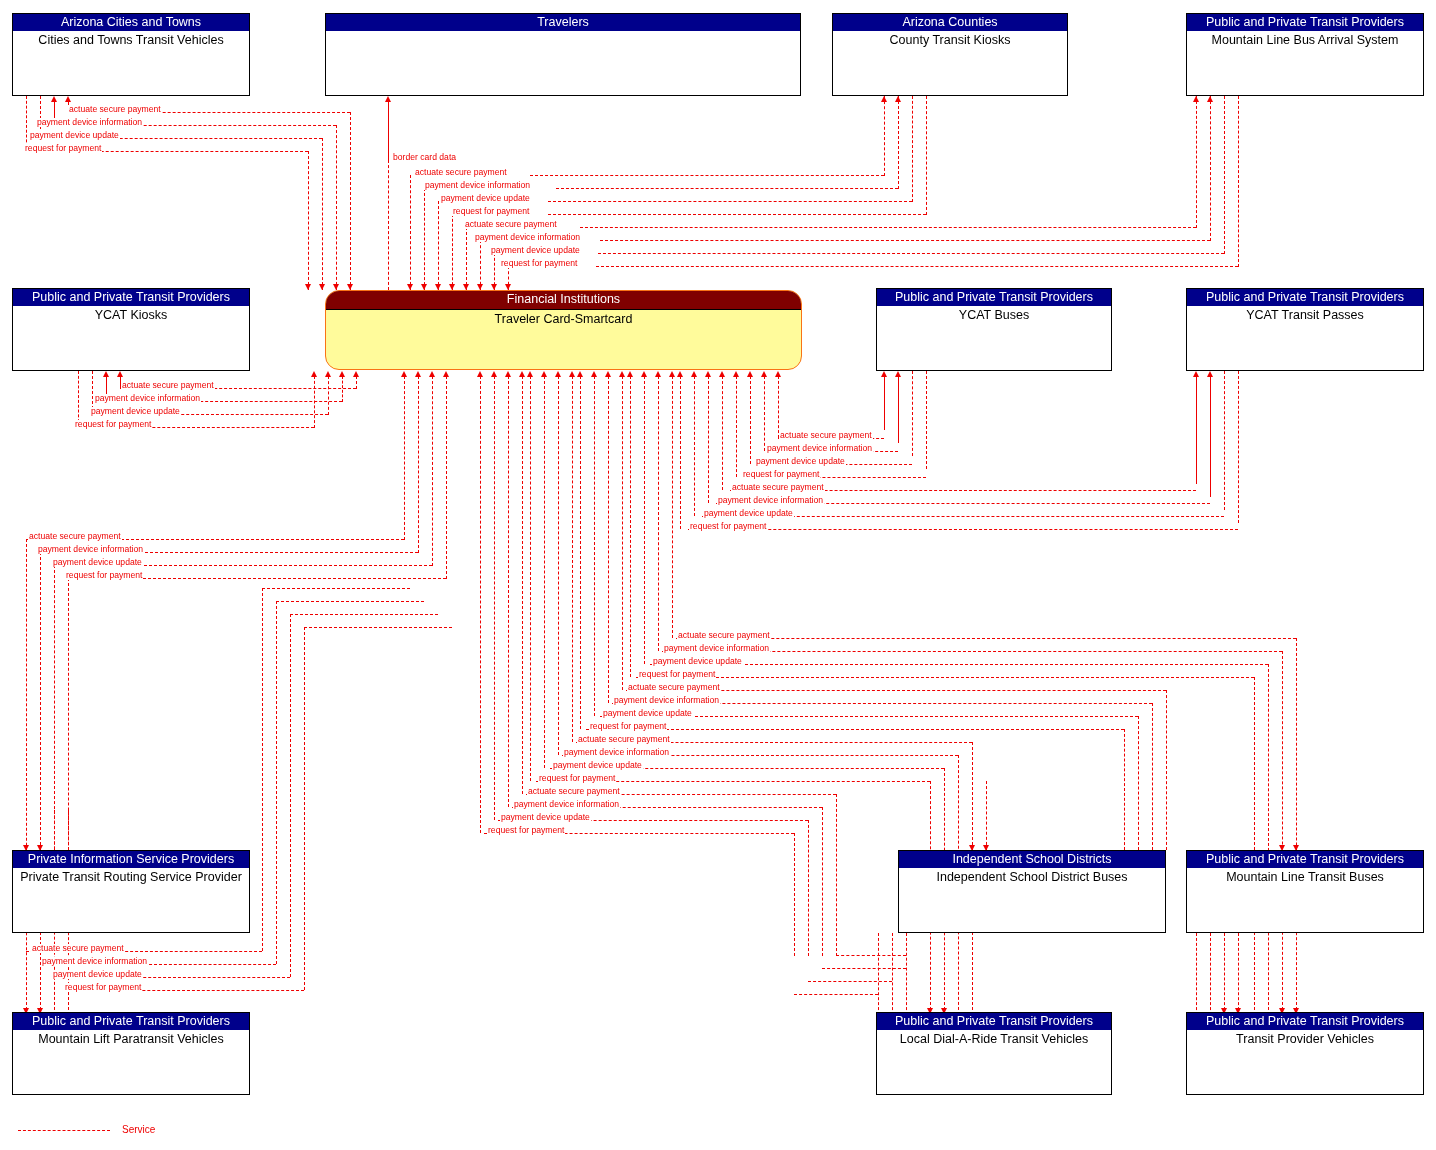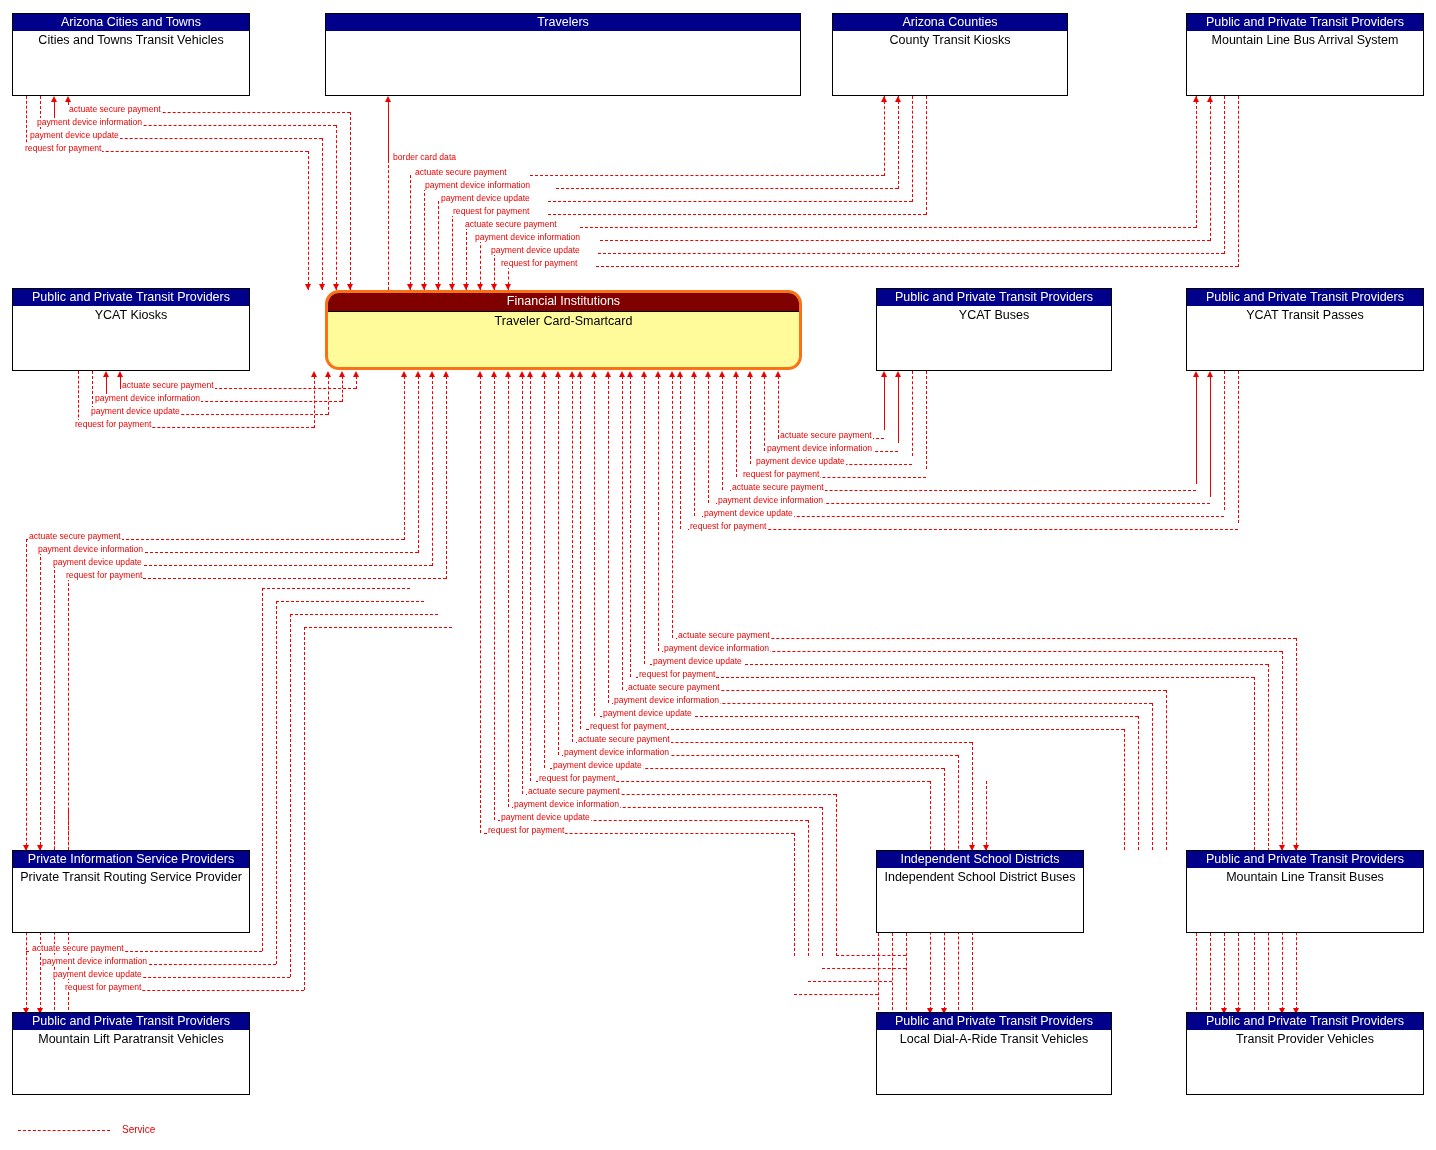--- a/index.html
+++ b/index.html
@@ -38,21 +38,21 @@
     font-size:12.5px;
     line-height:14.5px;
     text-align:center;
     padding:2px 4px 0 4px;
   }
 
   
   .focus{
     position:absolute;
     box-sizing:border-box;
-    border:3px solid #f97316;
+    border:1px solid #f97316;
     border-radius:14px;
     background:#FFFB9B;
     overflow:hidden;
     z-index:25;
   }
   .focus .hdr{
     background:#800000;
     color:#ffffff;
     font-size:12.5px;
     line-height:15px;
@@ -176,21 +176,21 @@
   <div class="node" style="left:1186px;top:288px;width:238px;height:83px;">
     <div class="hdr">Public and Private Transit Providers</div>
     <div class="ttl">YCAT Transit Passes</div>
   </div>
 
   <div class="node" style="left:12px;top:850px;width:238px;height:83px;">
     <div class="hdr">Private Information Service Providers</div>
     <div class="ttl">Private Transit Routing Service Provider</div>
   </div>
 
-  <div class="node" style="left:876px;top:850px;width:208px;height:83px;">
+  <div class="node" style="left:898px;top:850px;width:268px;height:83px;">
     <div class="hdr">Independent School Districts</div>
     <div class="ttl">Independent School District Buses</div>
   </div>
 
   <div class="node" style="left:1186px;top:850px;width:238px;height:83px;">
     <div class="hdr">Public and Private Transit Providers</div>
     <div class="ttl">Mountain Line Transit Buses</div>
   </div>
 
   <div class="node" style="left:12px;top:1012px;width:238px;height:83px;">

